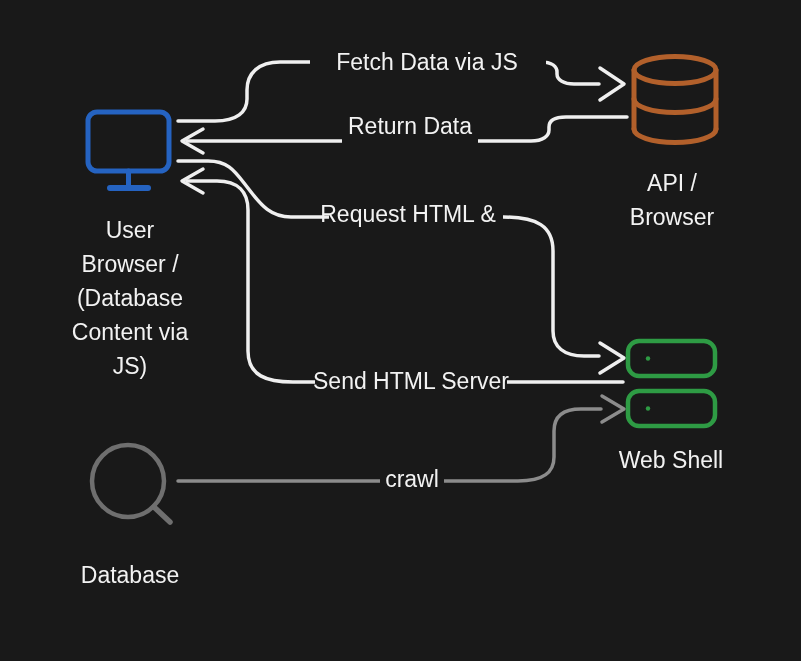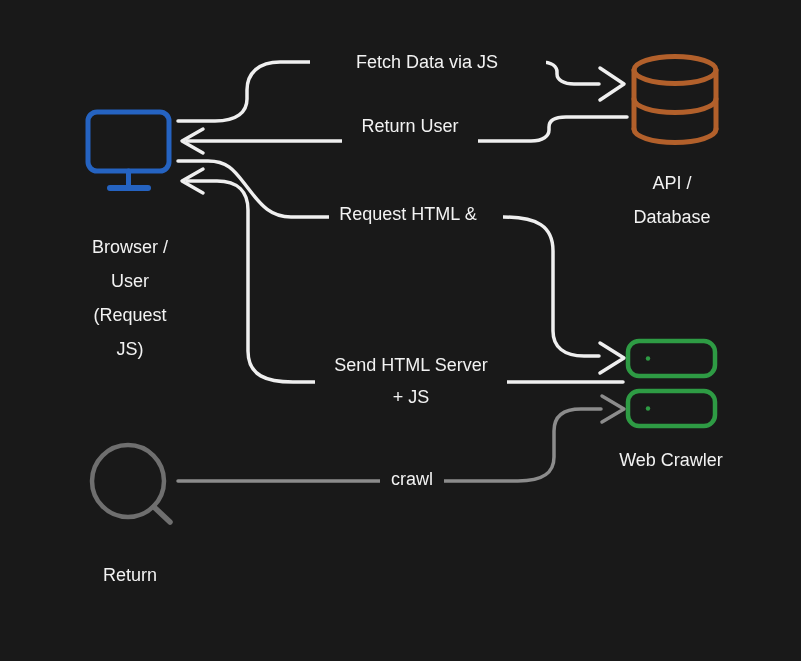--- a/index.html
+++ b/index.html
@@ -9,21 +9,21 @@
     background:#191919;
     overflow:hidden;
     font-family:"Liberation Sans",sans-serif;
   }
   .stage svg{position:absolute;left:0;top:0;}
   .lbl{
     position:absolute;
     transform:translate(-50%,-50%);
     text-align:center;
     color:#f2f2f2;
-    font-size:18px;
+    font-size:23px;
     font-weight:500;
     white-space:nowrap;
     line-height:34px;
   }
   .lbl span{display:block;}
   .edge-lbl{line-height:32px;}
 </style>
 </head>
 <body>
 
@@ -78,53 +78,53 @@
       <circle cx="648" cy="408.5" r="2.2"></circle>
     </g>
 
     <g fill="none" stroke-width="4.5" stroke-linecap="round" stroke-linejoin="round" stroke="#6f6f6f">
       <circle cx="128" cy="481" r="36"></circle>
       <path stroke-width="5.5" d="M 154 507 L 170 522"></path>
     </g>
   </svg>
 
   <div class="lbl" style="left:130px;top:298px">
+    <span>User</span>
     <span>Browser /</span>
-    <span>User</span>
-    <span>(Request</span>
+    <span>(Database</span>
+    <span>Content via</span>
     <span>JS)</span>
   </div>
 
   <div class="lbl" style="left:672px;top:200px">
     <span>API /</span>
-    <span>Database</span>
+    <span>Browser</span>
   </div>
 
   <div class="lbl" style="left:671px;top:460px">
-    <span>Web Crawler</span>
+    <span>Web Shell</span>
   </div>
 
   <div class="lbl" style="left:130px;top:575px">
-    <span>Return</span>
+    <span>Database</span>
   </div>
 
   <div class="lbl edge-lbl" style="left:427px;top:62px">
     <span>Fetch Data via JS</span>
   </div>
 
   <div class="lbl edge-lbl" style="left:410px;top:126px">
-    <span>Return User</span>
+    <span>Return Data</span>
   </div>
 
   <div class="lbl edge-lbl" style="left:408px;top:214px">
     <span>Request HTML &amp;</span>
   </div>
 
   <div class="lbl edge-lbl" style="left:411px;top:381px">
     <span>Send HTML Server</span>
-    <span>+ JS</span>
   </div>
 
   <div class="lbl edge-lbl" style="left:412px;top:479px">
     <span>crawl</span>
   </div>
 
 </div>
 
 </body></html>

